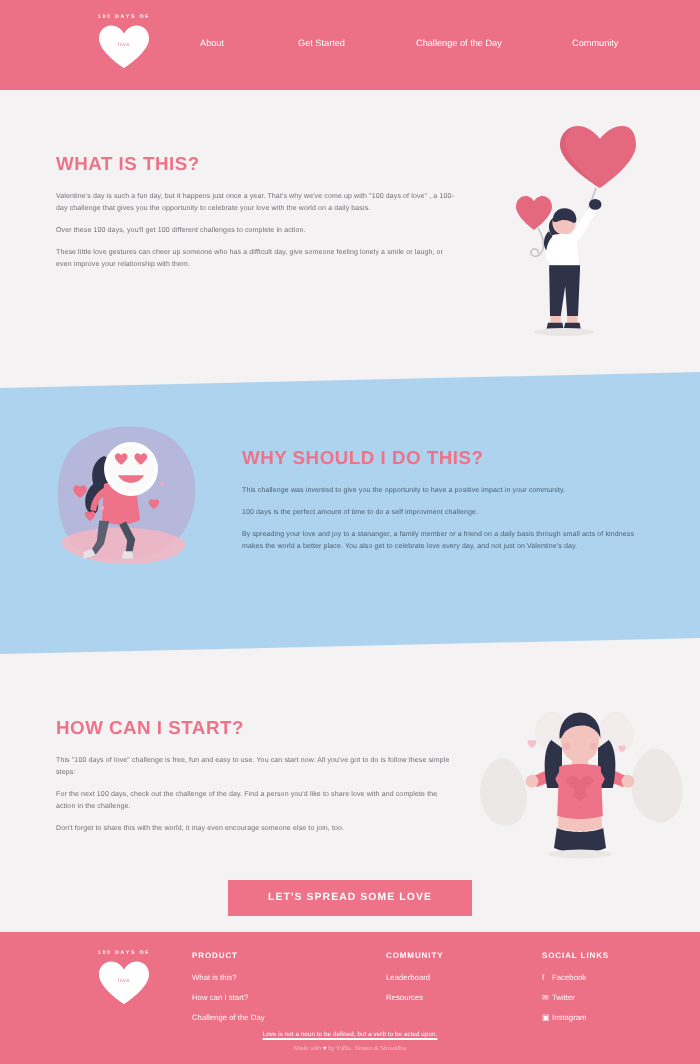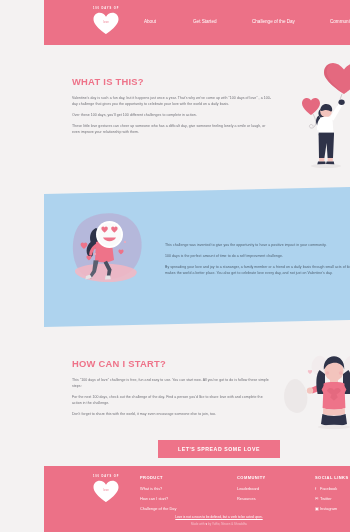--- a/index.html
+++ b/index.html
@@ -2,21 +2,21 @@
 <html><head>
 <meta charset="utf-8">
 <style>
   * { box-sizing: border-box; margin: 0; padding: 0; }
   html, body {
     width: 350px; height: 532px;
     font-family: "Liberation Sans", sans-serif;
     background: #f4f2f2;
     overflow: hidden;
   }
-  .page { position: relative; width: 288px; height: 532px; background: #f4f2f2; margin-left: 44px; }
+  .page { position: relative; width: 288px; height: 532px; background: #f4f2f2; }
 
   
   .header {
     position: absolute; top: 0; left: 0;
     width: 350px; height: 45px;
     background: #ec7187;
     display: flex; align-items: center;
   }
   .logo { position: absolute; left: 38px; top: 6px; width: 48px; text-align: center; }
   .logo-top {
@@ -186,20 +186,21 @@
       <rect x="25.6" y="96" width="5.2" height="3.6" fill="#f3c4bd"></rect>
 
       <path d="M16 99.4 h7.2 l0.6 3.4 h-8.6 Z" fill="#2f3349"></path>
       <path d="M24.6 99.4 h7.2 l0.6 3.4 h-8.6 Z" fill="#2f3349"></path>
 
       <ellipse cx="24" cy="104" rx="15" ry="2" fill="#e9e6e6"></ellipse>
     </svg>
   </div>
 
   <div class="blueband"></div>
+  <h2 class="sec2-head">WHY SHOULD I DO THIS?</h2>
   <div class="sec2-body">
     <p class="para">This challenge was invented to give you the opportunity to have a positive impact in your community.</p>
     <p class="para">100 days is the perfect amount of time to do a self improvment challenge.</p>
     <p class="para">By spreading your love and joy to a stananger, a family member or a friend on a daily basis through small acts of kindness makes the world a better place. You also get to celebrate love every day, and not just on Valentine's day.</p>
   </div>
 
   <div class="ill ill2">
     <svg width="90" height="78" viewBox="0 0 90 78" aria-hidden="true">
 
       <path d="M20 10 C33 -1 58 -2 70 9 C83 21 82 44 72 56 C62 68 36 72 22 63 C8 54 7 21 20 10 Z" fill="#b7b2d6" opacity="0.8"></path>

